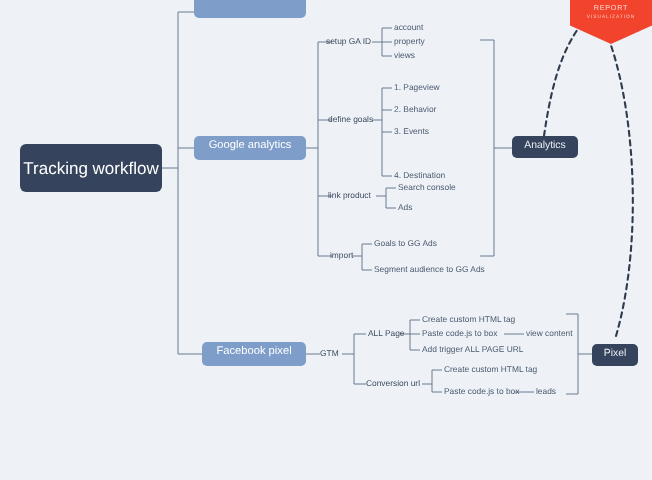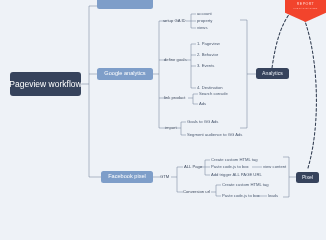--- a/index.html
+++ b/index.html
@@ -132,21 +132,21 @@
     <path d="M272 68 C276 40 282 20 296 6"></path>
     <path d="M308 168 C322 120 318 46 300 9"></path>
   </g>
   <g fill="#2f3b4f">
     <path d="M296 6 l4.6 1.2 l-2.9 3.0 z"></path>
     <path d="M300 9 l1.0 4.6 l3.4 -2.4 z"></path>
   </g>
 </svg>
 
 <div class="node node-root" style="left:10px;top:72px;width:71px;height:24px;">
-  <span>Pageview workflow</span>
+  <span>Tracking workflow</span>
 </div>
 
 <div class="node node-blue-top" style="left:97px;top:0px;width:56px;height:9px;">
   <span style="opacity:0;">Ads</span>
 </div>
 
 <div class="node node-blue" style="left:97px;top:68px;width:56px;height:12px;">
   <span>Google analytics</span>
 </div>
 

